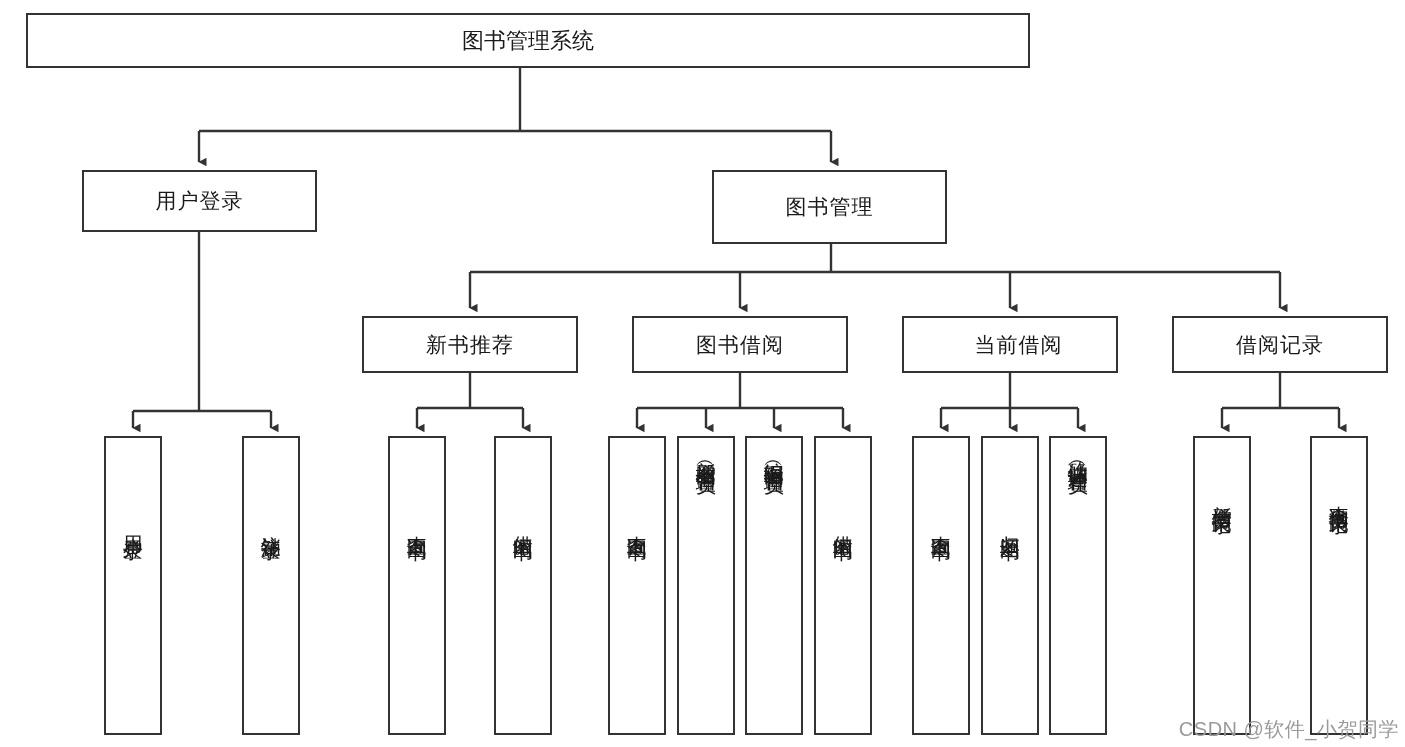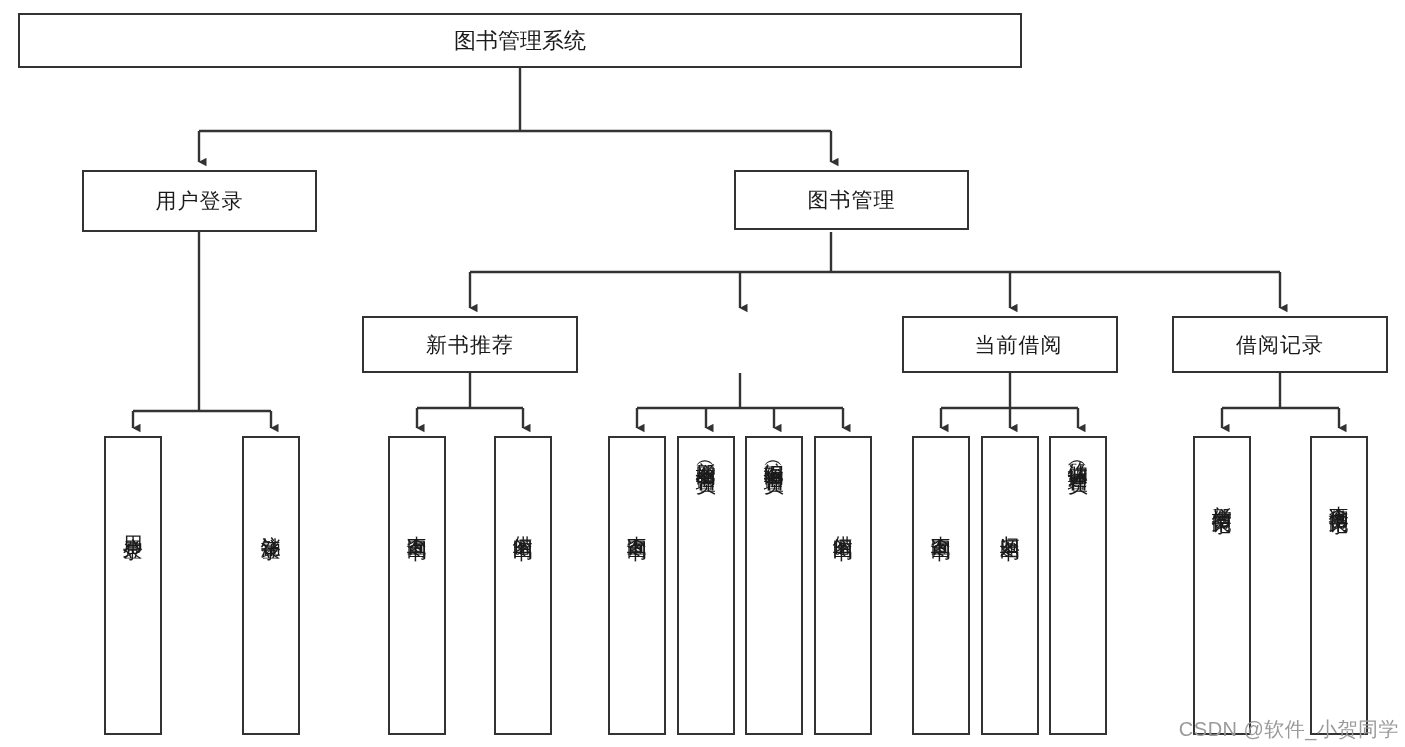--- a/index.html
+++ b/index.html
@@ -64,33 +64,36 @@
       <path d="M1010,408 L1010,428" marker-end="url(#arw)"></path>
       <path d="M1078,408 L1078,428" marker-end="url(#arw)"></path>
 
       <path d="M1280,373 L1280,408"></path>
       <path d="M1222,408 L1339,408"></path>
       <path d="M1222,408 L1222,428" marker-end="url(#arw)"></path>
       <path d="M1339,408 L1339,428" marker-end="url(#arw)"></path>
     </g>
   </svg>
 
-  <div class="node root" style="left:18px;top:13px;width:1004px;height:55px;">
+  <div class="node root" style="left:26px;top:13px;width:1004px;height:55px;">
     <span>图书管理系统</span>
   </div>
 
   <div class="node h" style="left:82px;top:170px;width:235px;height:62px;">
     <span>用户登录</span>
   </div>
-  <div class="node h" style="left:712px;top:170px;width:235px;height:60px;margin-left:22px;">
+  <div class="node h" style="left:712px;top:170px;width:235px;height:74px;">
     <span>图书管理</span>
   </div>
 
   <div class="node h" style="left:362px;top:316px;width:216px;height:57px;">
     <span>新书推荐</span>
+  </div>
+  <div class="node h" style="left:632px;top:316px;width:216px;height:57px;">
+    <span>图书借阅</span>
   </div>
   <div class="node h" style="left:902px;top:316px;width:216px;height:57px;padding-left:17px;">
     <span>当前借阅</span>
   </div>
   <div class="node h" style="left:1172px;top:316px;width:216px;height:57px;">
     <span>借阅记录</span>
   </div>
 
   <div class="node leaf" style="left:104px;top:436px;width:58px;height:299px;padding-top:82px;">
     <span class="vtext">用户登录</span>

